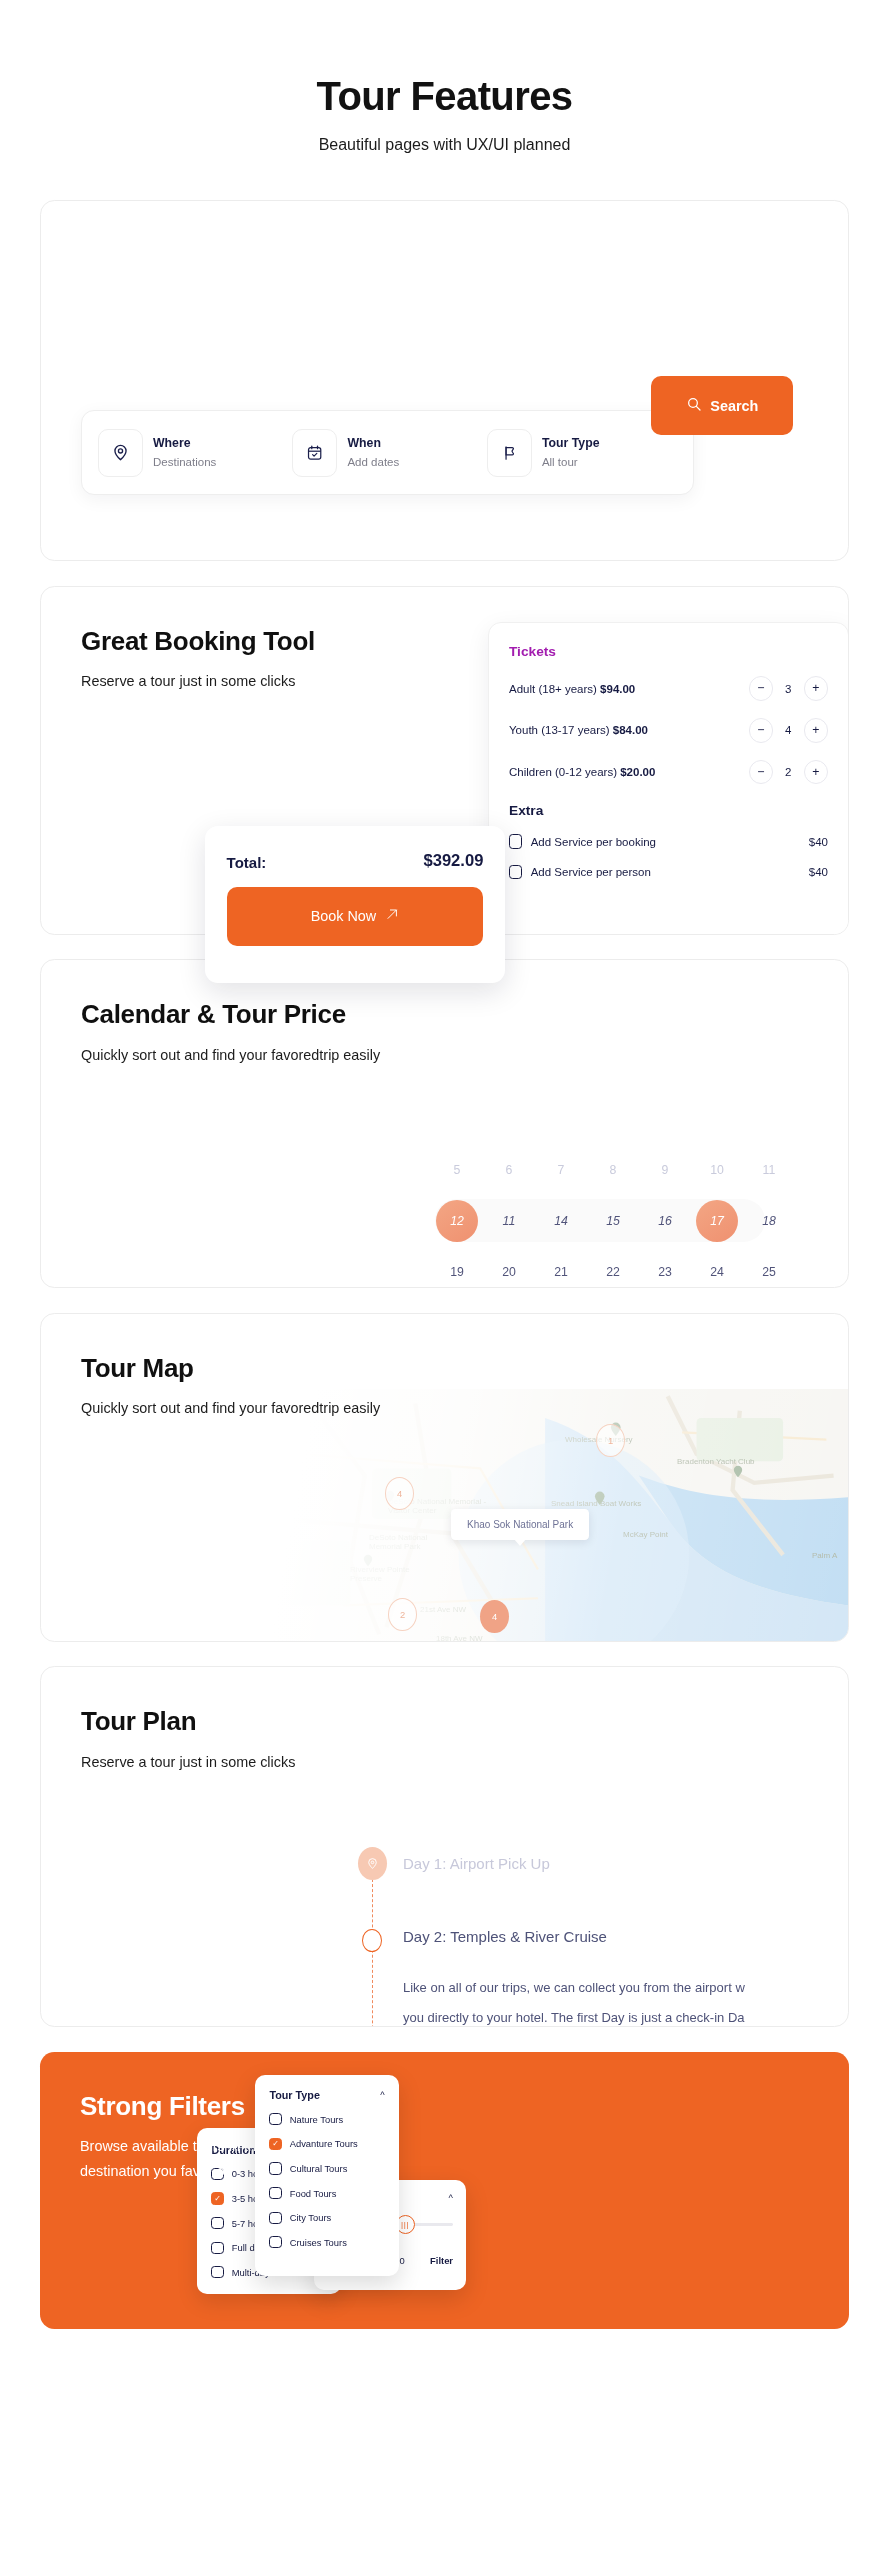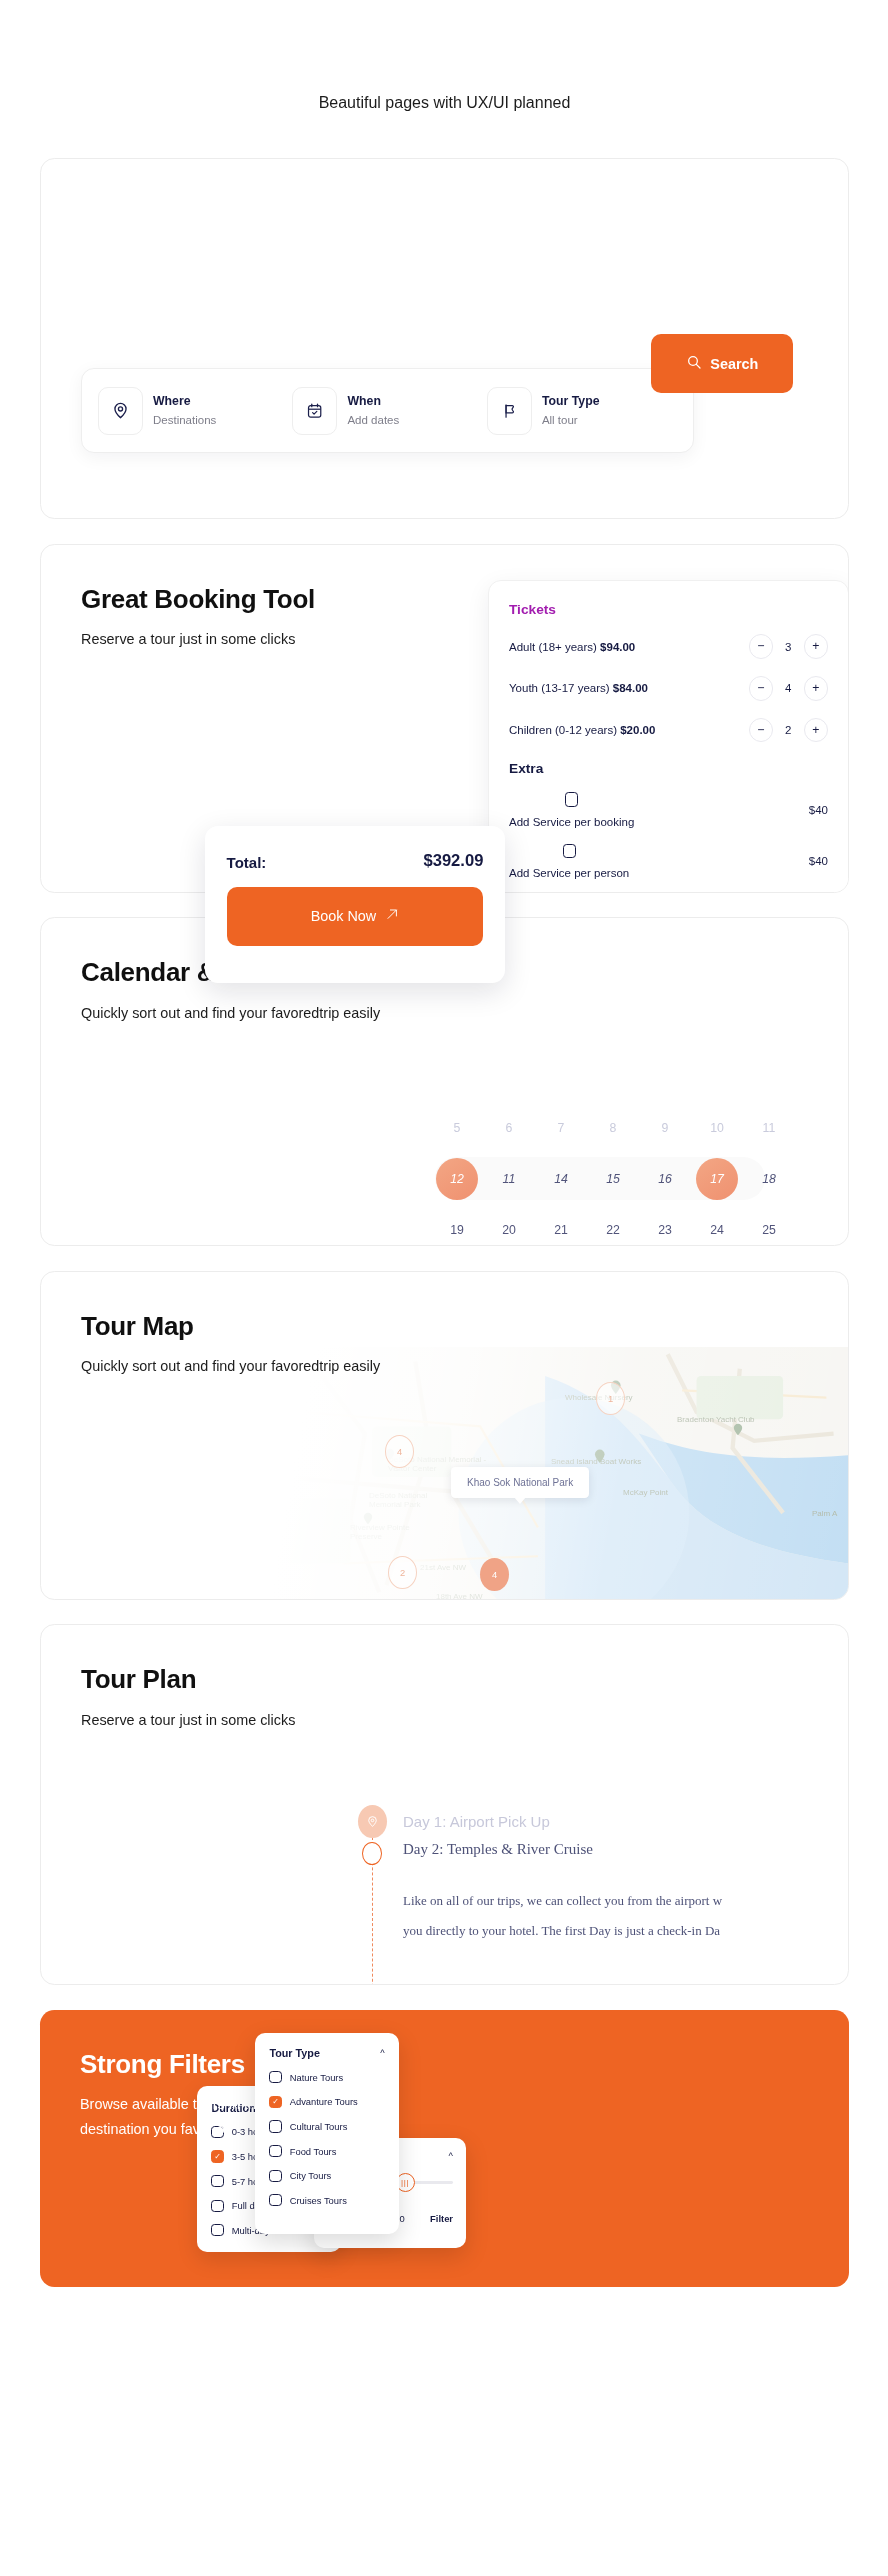--- a/index.html
+++ b/index.html
@@ -96,21 +96,21 @@
     color: #161a42; font-size: 12.3px; line-height: 1;
     display: flex; align-items: center; justify-content: center;
     cursor: pointer; font-family: "Liberation Sans", sans-serif;
   }
   .stp-val { width: 16px; text-align: center; font-size: 11.5px; color: #161a42; }
   .extra-title { margin-top: 19px; font-size: 13.7px; font-weight: 700; color: #161a42; }
   .erow {
     display: flex; align-items: center; justify-content: space-between;
     margin-top: 16px; font-size: 11.5px; color: #161a42;
   }
-  .erow-left { display: flex; align-items: center; gap: 8.7px; flex-direction: column; }
+  .erow-left { display: flex; align-items: center; gap: 8.7px; }
   .cbox {
     width: 13px; height: 14.4px; border: 1.2px solid #161a42;
     border-radius: 3.6px; flex: none;
   }
   .total-card {
     position: absolute; left: 205px; top: 826px;
     width: 300px; height: 157px; background: #fff;
     border-radius: 13px; box-shadow: 0 8.7px 29px rgba(20,20,43,0.12);
     padding: 24.5px 21.6px; z-index: 7;
   }
@@ -278,20 +278,21 @@
   .price-foot {
     display: flex; align-items: center; justify-content: space-between;
     margin-top: 24.5px; font-size: 9.4px; color: #161a42;
   }
   .price-foot .filter-lbl { font-weight: 700; }
 </style>
 </head>
 <body>
 
 <div class="page-header">
+  <div class="page-title">Tour Features</div>
   <div class="page-subtitle">Beautiful pages with UX/UI planned</div>
 </div>
 
 <div class="cards">
 
   <section class="card card-search">
 
     <button class="btn-search">
       <span>
         <svg width="16" height="16" viewBox="0 0 24 24" fill="none" stroke="#fff" stroke-width="1.9">
@@ -543,21 +544,21 @@
       <div class="plan-item">
         <div class="plan-dot filled">
           <svg width="13" height="13" viewBox="0 0 24 24" fill="none" stroke="#ffffff" stroke-width="1.8">
             <path d="M12 21s7-6.3 7-11A7 7 0 1 0 5 10c0 4.7 7 11 7 11z"></path>
               <circle cx="12" cy="10" r="2.4"></circle>
           </svg>
         </div>
         <div class="plan-day-muted">Day 1: Airport Pick Up</div>
       </div>
 
-      <div class="plan-item" style="font-family:Liberation Serif, serif;">
+      <div class="plan-item" style="margin-top:45px;">
         <div class="plan-dot ring"></div>
         <div class="plan-day">Day 2: Temples &amp; River Cruise</div>
         <div class="plan-text">Like on all of our trips, we can collect you from the airport w</div>
         <div class="plan-text" style="margin-top:2.9px;">you directly to your hotel. The first Day is just a check-in Da</div>
       </div>
     </div>
   </section>
 
   <section class="card card-filters">
     <div class="card-body">

